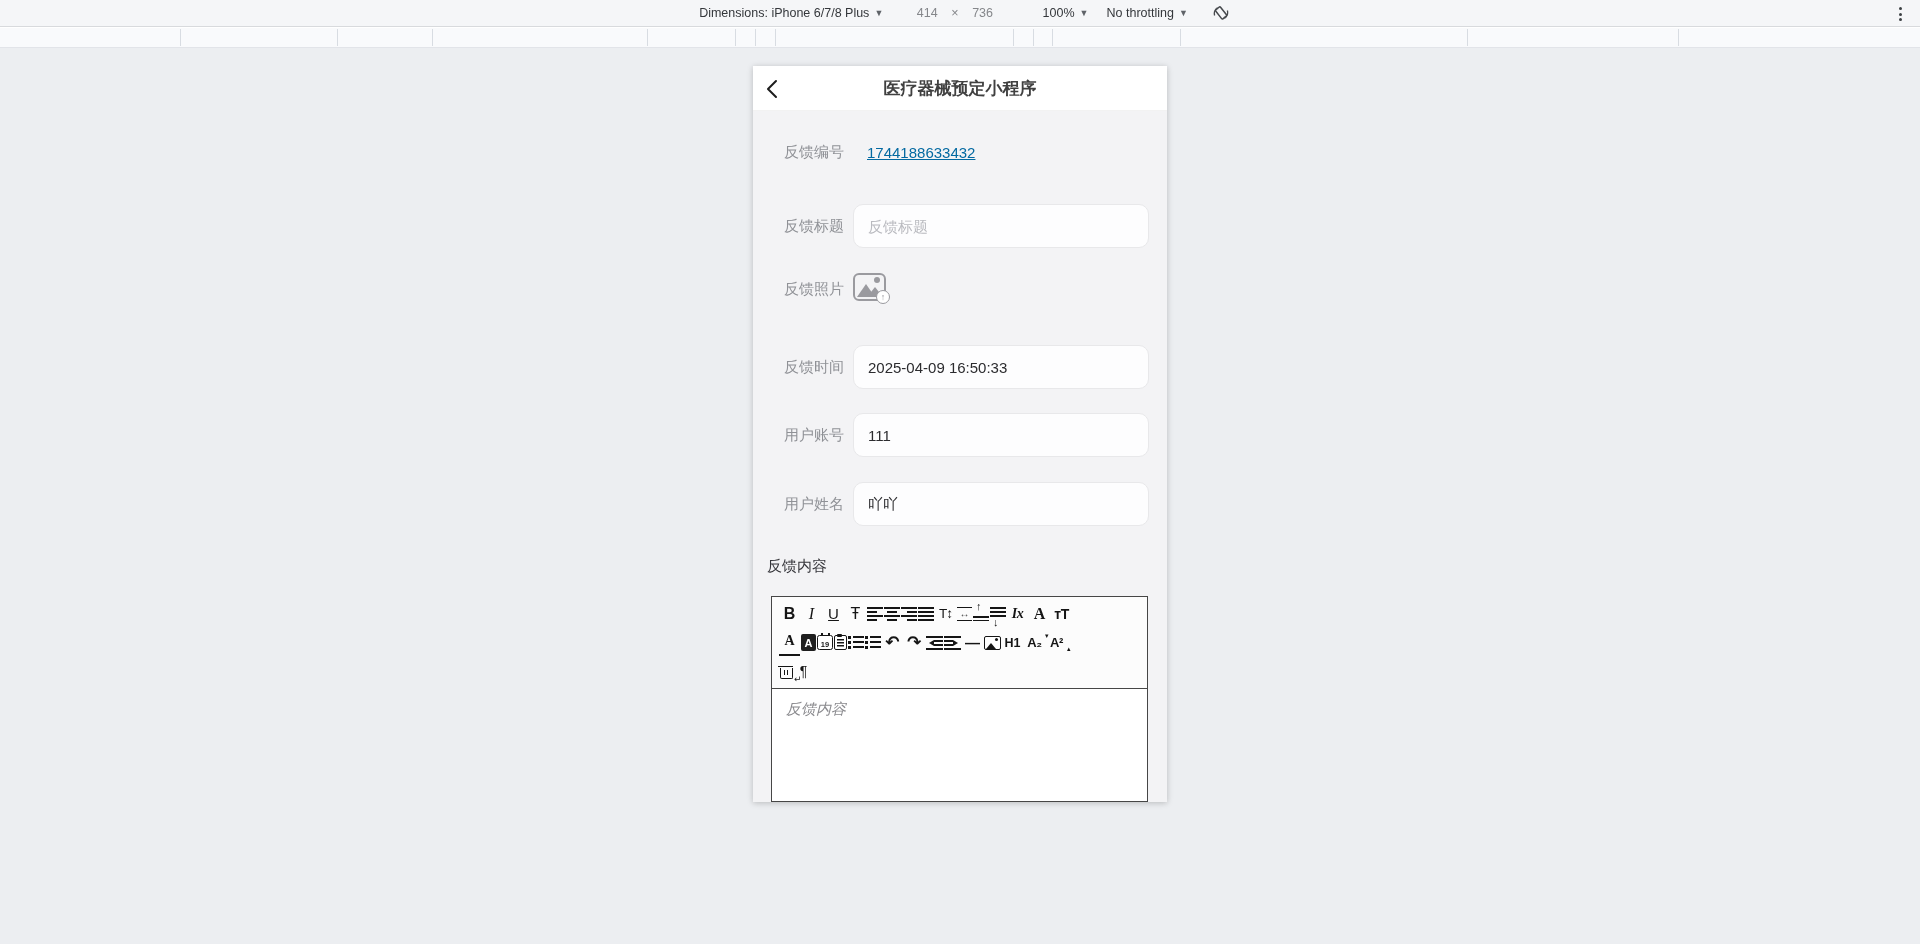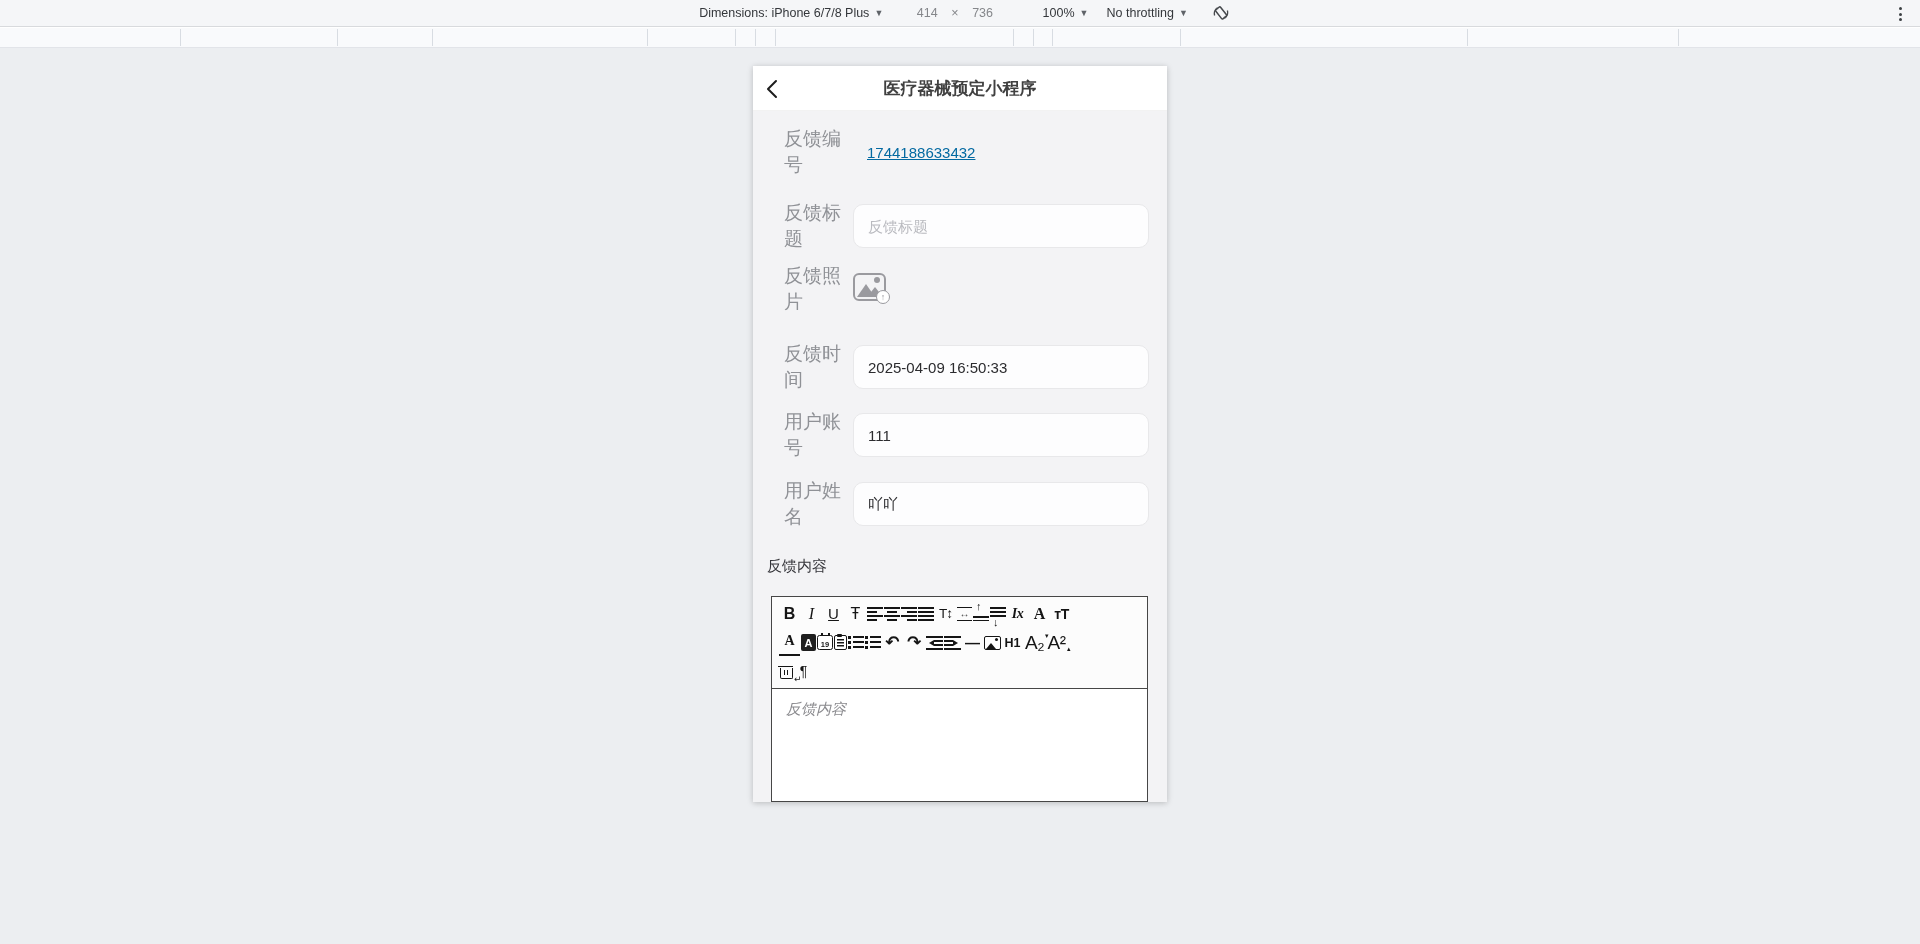--- a/index.html
+++ b/index.html
@@ -29,21 +29,21 @@
   .device { position:absolute; left:753px; top:66px; width:414px; height:736px;
     background:#f3f3f5; box-shadow:0 1px 6px rgba(0,0,0,.22); overflow:hidden; }
 
   .app-header { height:45px; background:#ffffff; position:relative;
     display:flex; align-items:center; justify-content:center; border-bottom:1px solid #f2f2f2; }
   .app-title { font-size:17px; font-weight:bold; color:#404040; }
   .back-btn { position:absolute; left:13px; top:12px; width:22px; height:22px; cursor:pointer;
     display:flex; align-items:center; }
 
   .frow { position:absolute; left:31px; display:flex; align-items:center; }
-  .flabel { width:69px; font-size:19px; color:#8f9196; flex:none; }
+  .flabel { width:69px; font-size:15px; color:#8f9196; flex:none; }
   .fvalue { font-size:15px; color:#0369a1; padding-left:14px;text-decoration:underline; }
   .finput { width:296px; height:44px; border:1px solid #e8e8ea; border-radius:10px;
     background:#fdfdfe; padding:0 14px; font-size:15px; color:#2c2c2f;
     font-family:inherit; outline:none; }
   .finput::placeholder { color:#b9babf; }
 
   .upload-btn { width:37px; height:32px; position:relative; cursor:pointer; }
 
   .section-label { position:absolute; left:14px; top:491px; font-size:15px; color:#35353a; font-weight:500; }
 
@@ -64,21 +64,21 @@
   .ic-strikethrough { font-size:16px; }
   .ic-line-height { font-size:13.5px; letter-spacing:-1px; }
   .ic-letter-spacing { border-top:1.5px solid #151515; border-bottom:1.5px solid #151515;
     font-size:10px; height:14px; min-width:15px; color:#3f3f3f;}
   .ic-clear-format { font-style:italic; font-family:"Liberation Serif","DejaVu Serif",serif; font-size:14px; font-weight:bold; letter-spacing:-.5px;}
   .ic-font-family { font-family:"Liberation Serif","DejaVu Serif",serif; font-weight:bold; font-size:16px; }
   .ic-font-size { font-weight:bold; font-size:14px; letter-spacing:-.5px; }
   .ic-undo,.ic-redo { font-weight:bold; font-size:17px; }
   .ic-horizontal-rule { font-weight:bold; }
   .ic-heading-1 { font-weight:bold; font-size:12.5px; }
-  .ic-subscript,.ic-superscript { font-size:19px; font-weight:normal; letter-spacing:-.5px; position:relative;}
+  .ic-subscript,.ic-superscript { font-size:13px; font-weight:bold; letter-spacing:-.5px; position:relative;}
   .ic-subscript::after { content:"▾"; font-size:7px; position:absolute; top:3px; right:-3px;}
   .ic-superscript::after { content:"▴"; font-size:7px; position:absolute; bottom:3px; right:-3px;}
   .ic-paragraph { font-size:14px; position:relative; }
   .ic-paragraph::after { content:"↵"; font-size:9px; position:absolute; bottom:1px; left:1px; }
   .ic-font-color { font-weight:bold; font-family:"Liberation Serif","DejaVu Serif",serif;
     border-bottom:2.5px solid #151515; line-height:1; padding-bottom:1px; font-size:14px; }
   .ic-bg-color { background:#1e1e1e; color:#fff; font-weight:bold; font-size:11px;
     padding:1px 3.5px; border-radius:2px; min-width:0; height:17px; }
 
   

